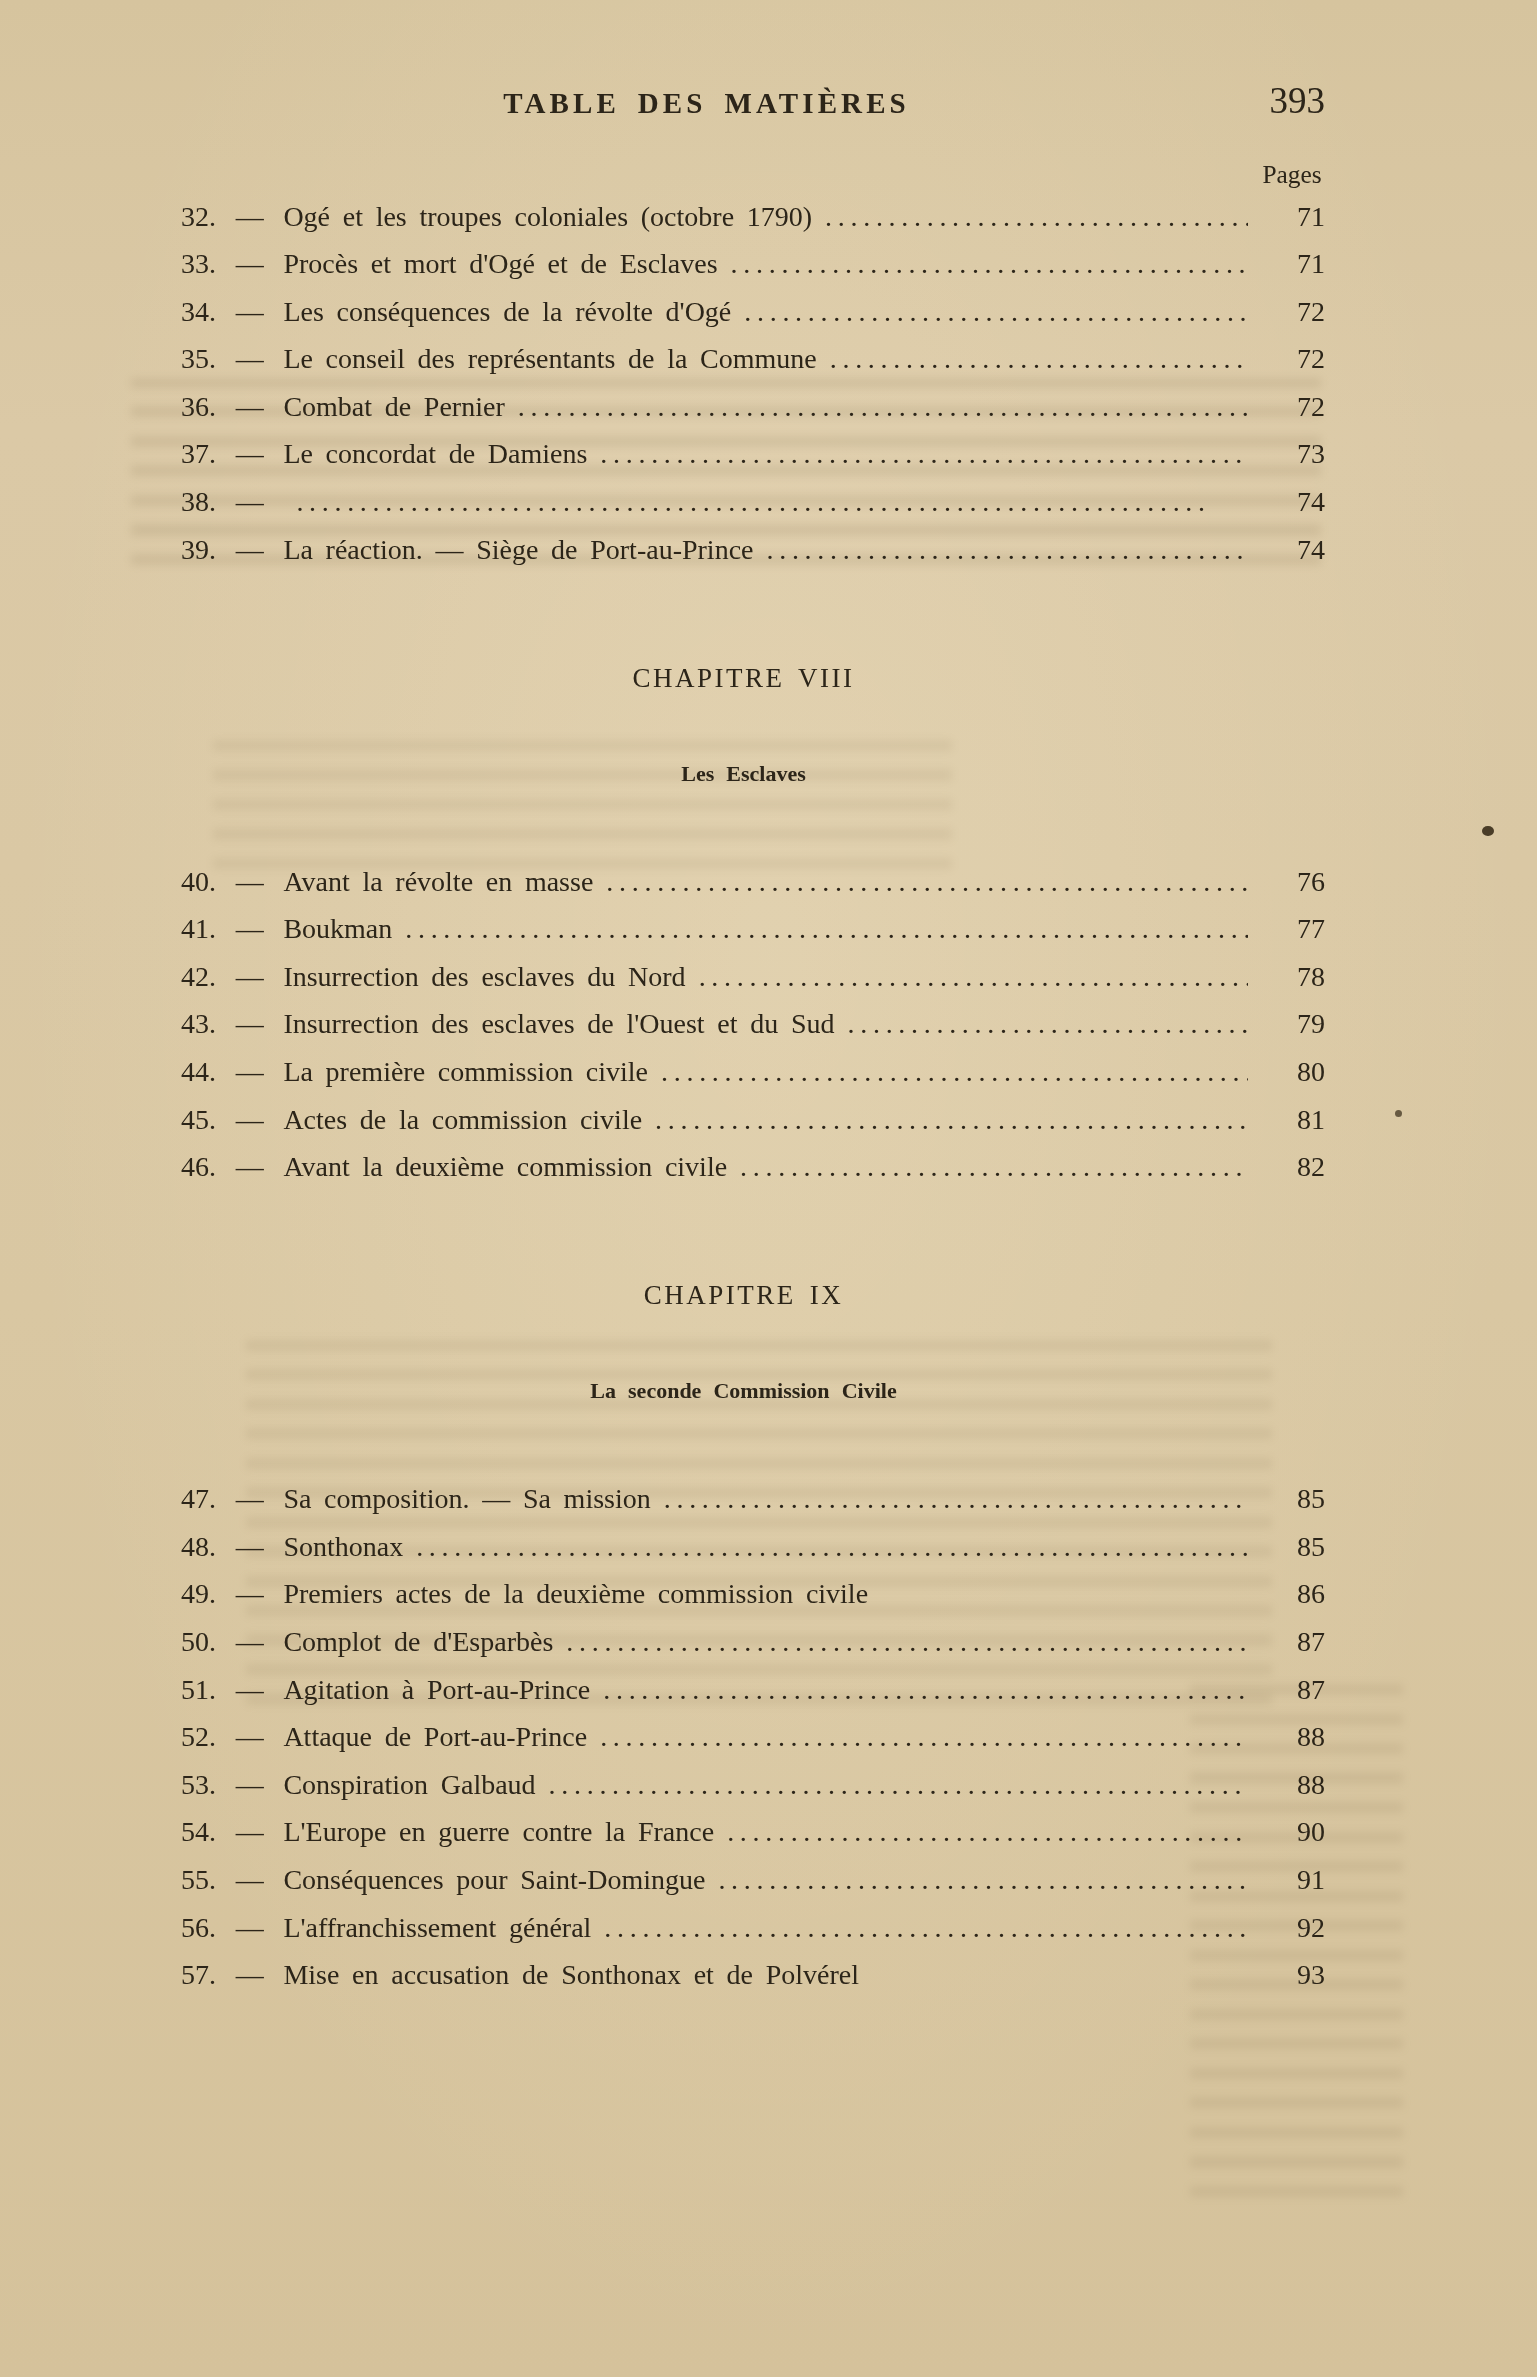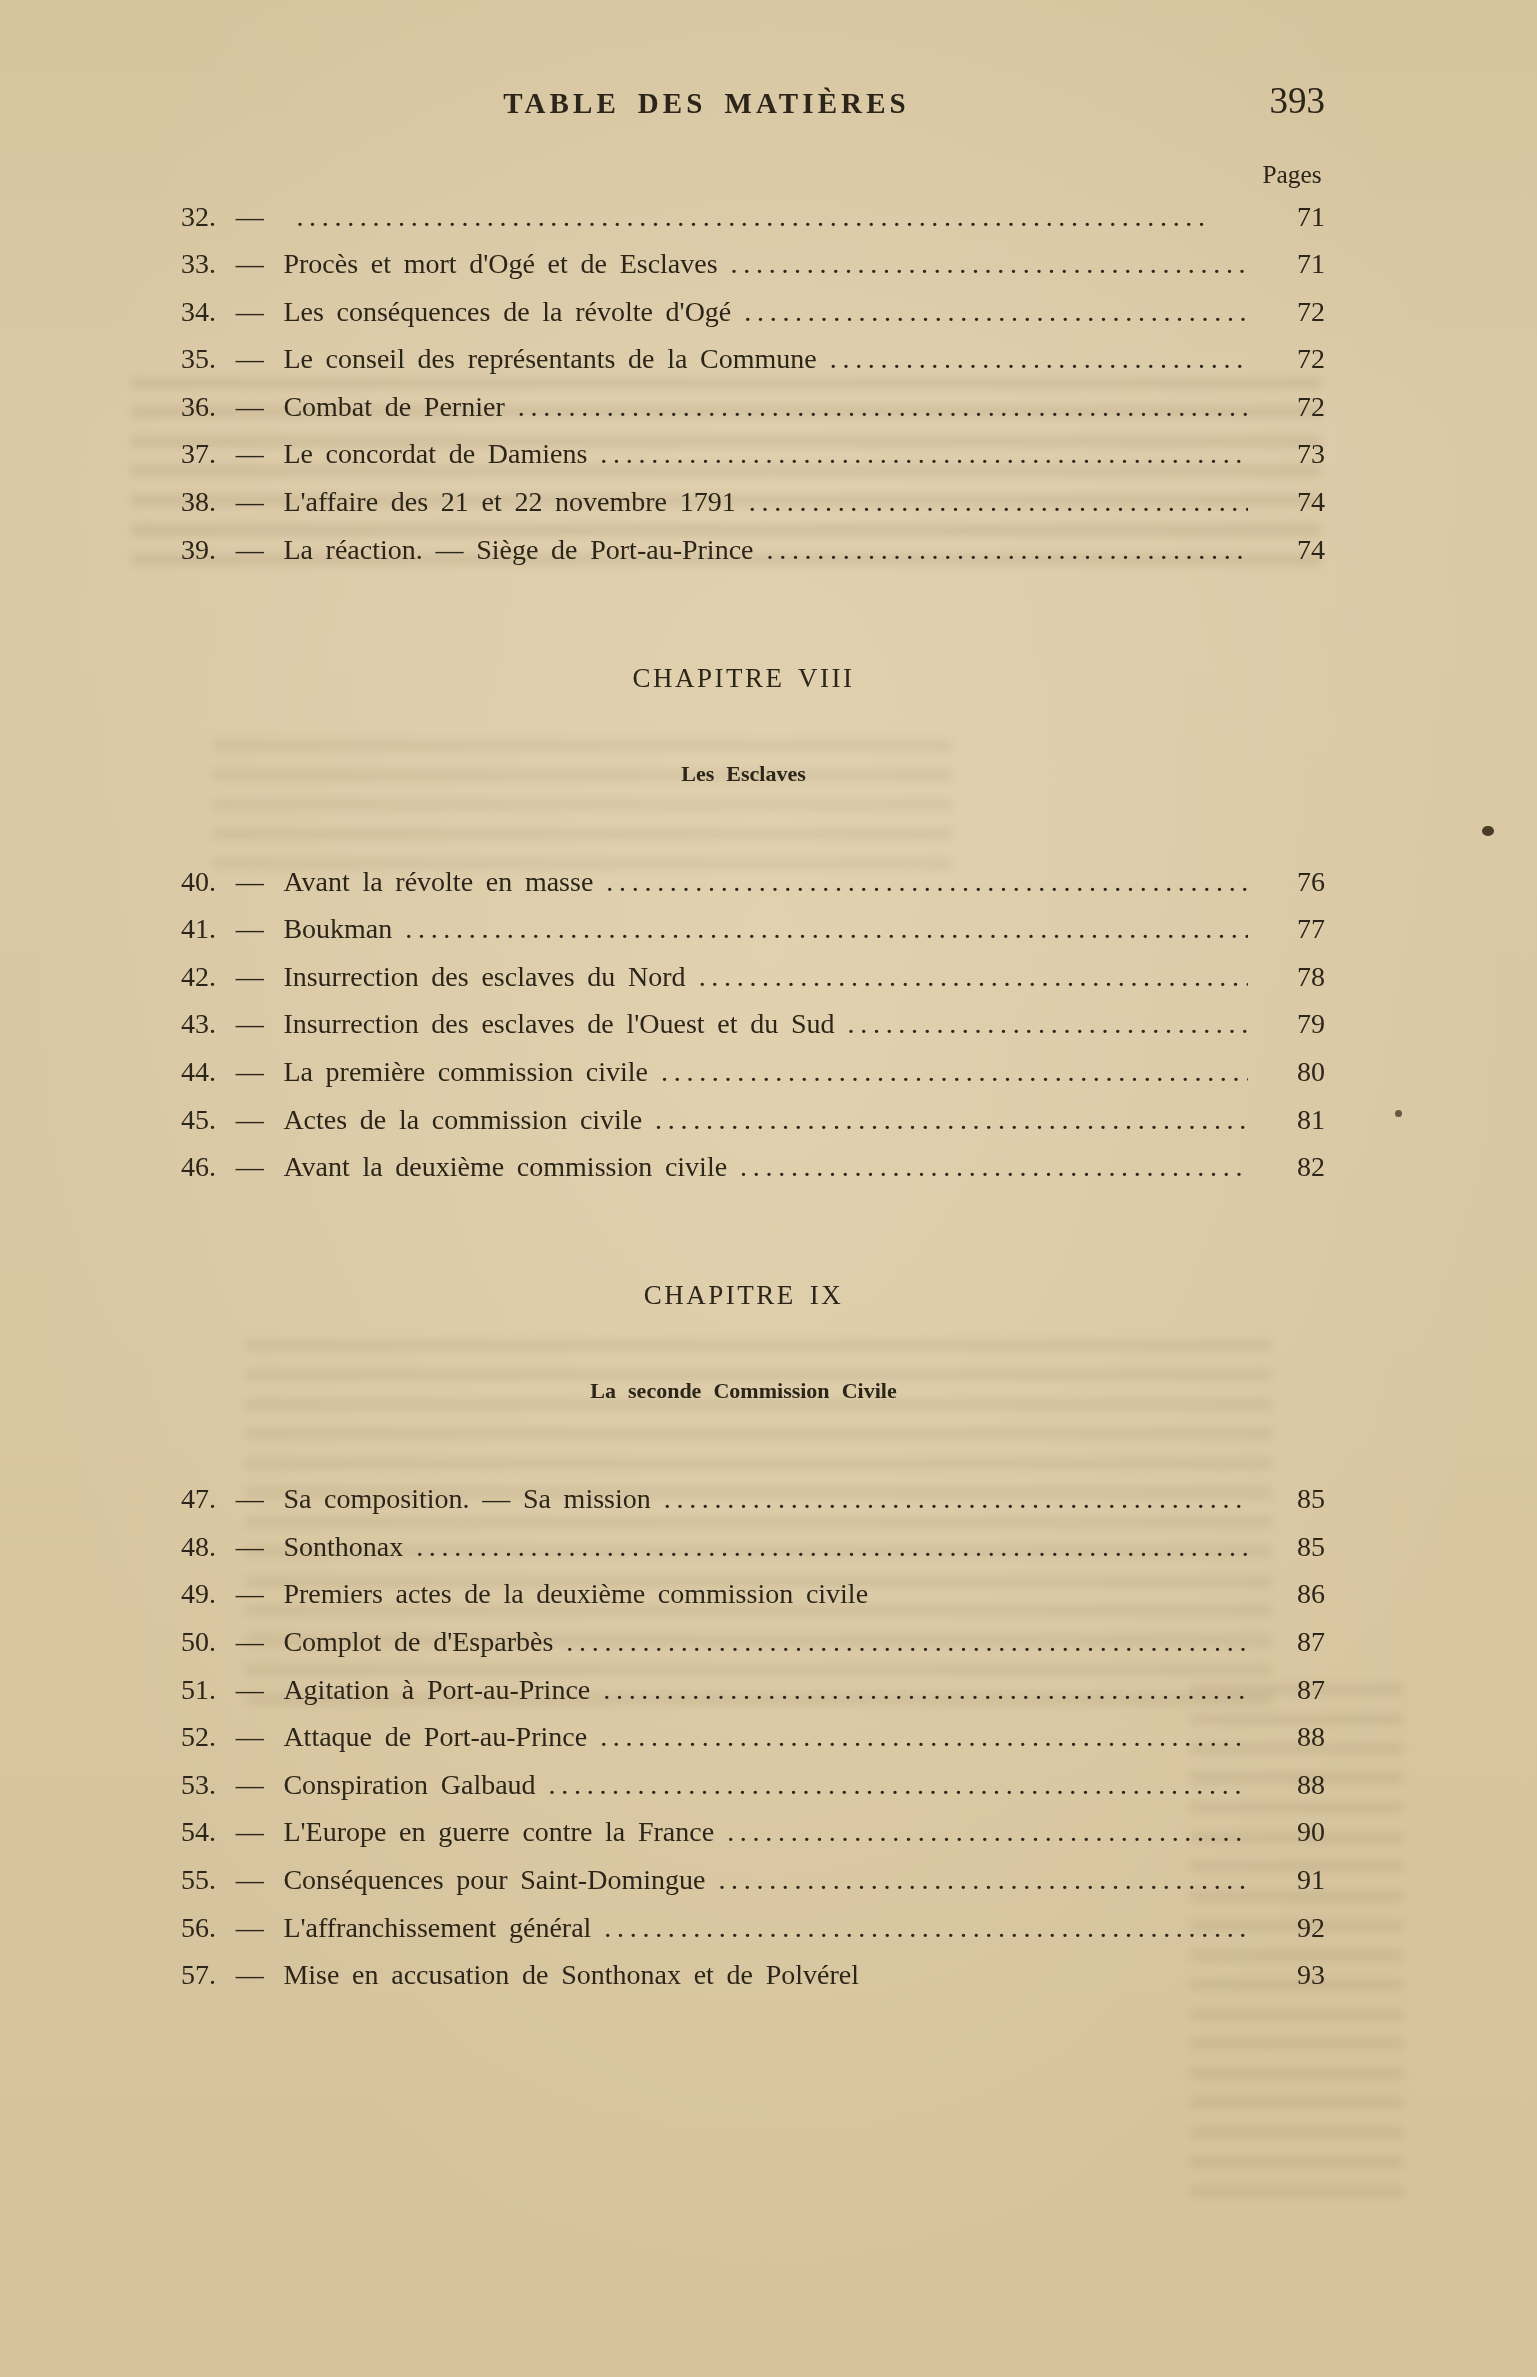--- a/index.html
+++ b/index.html
@@ -144,20 +144,21 @@
     <div class="page-number">393</div>
   </div>
 
   <div class="pages-label">Pages</div>
 
   <div id="sections">
       <section>
         <div class="row">
           <span class="num">32.</span>
           <span class="dash">—</span>
+          <span class="text">Ogé et les troupes coloniales (octobre 1790)</span>
           <span class="leader"></span>
           <span class="pagenum">71</span>
         </div>
         <div class="row">
           <span class="num">33.</span>
           <span class="dash">—</span>
           <span class="text">Procès et mort d'Ogé et de Esclaves</span>
           <span class="leader"></span>
           <span class="pagenum">71</span>
         </div>
@@ -185,21 +186,20 @@
         <div class="row">
           <span class="num">37.</span>
           <span class="dash">—</span>
           <span class="text">Le concordat de Damiens</span>
           <span class="leader"></span>
           <span class="pagenum">73</span>
         </div>
         <div class="row">
           <span class="num">38.</span>
           <span class="dash">—</span>
-          <span class="text">L'affaire des 21 et 22 novembre 1791</span>
           <span class="leader"></span>
           <span class="pagenum">74</span>
         </div>
         <div class="row">
           <span class="num">39.</span>
           <span class="dash">—</span>
           <span class="text">La réaction. — Siège de Port-au-Prince</span>
           <span class="leader"></span>
           <span class="pagenum">74</span>
         </div>

